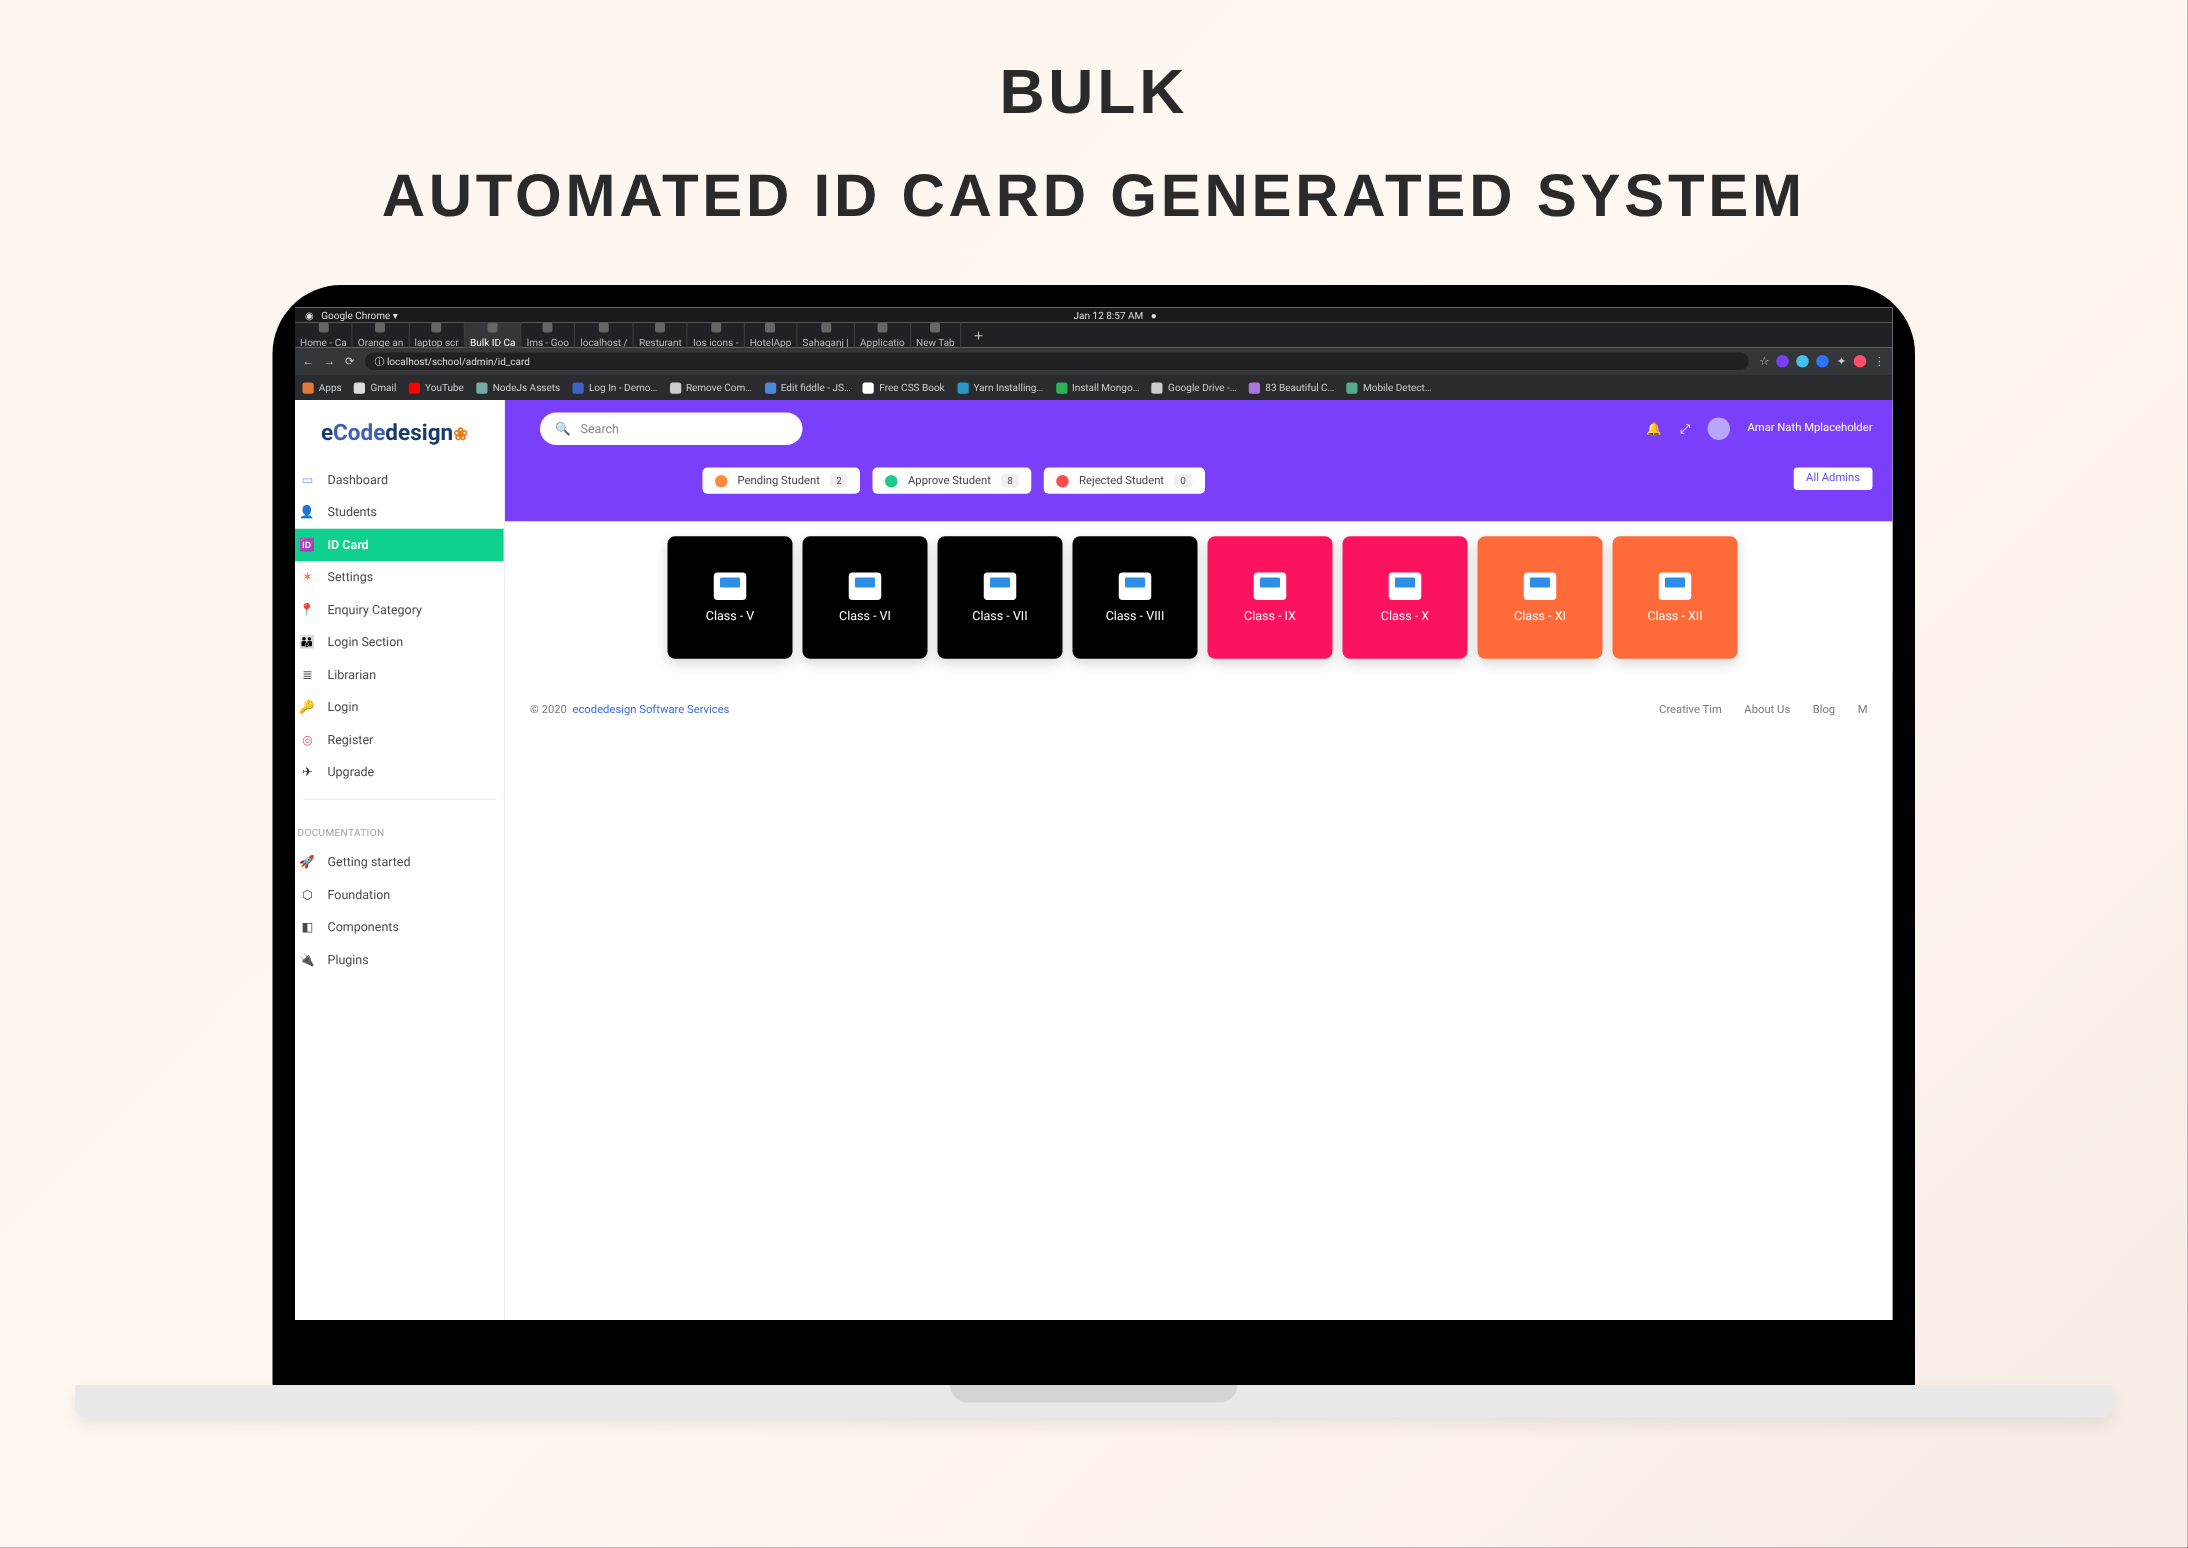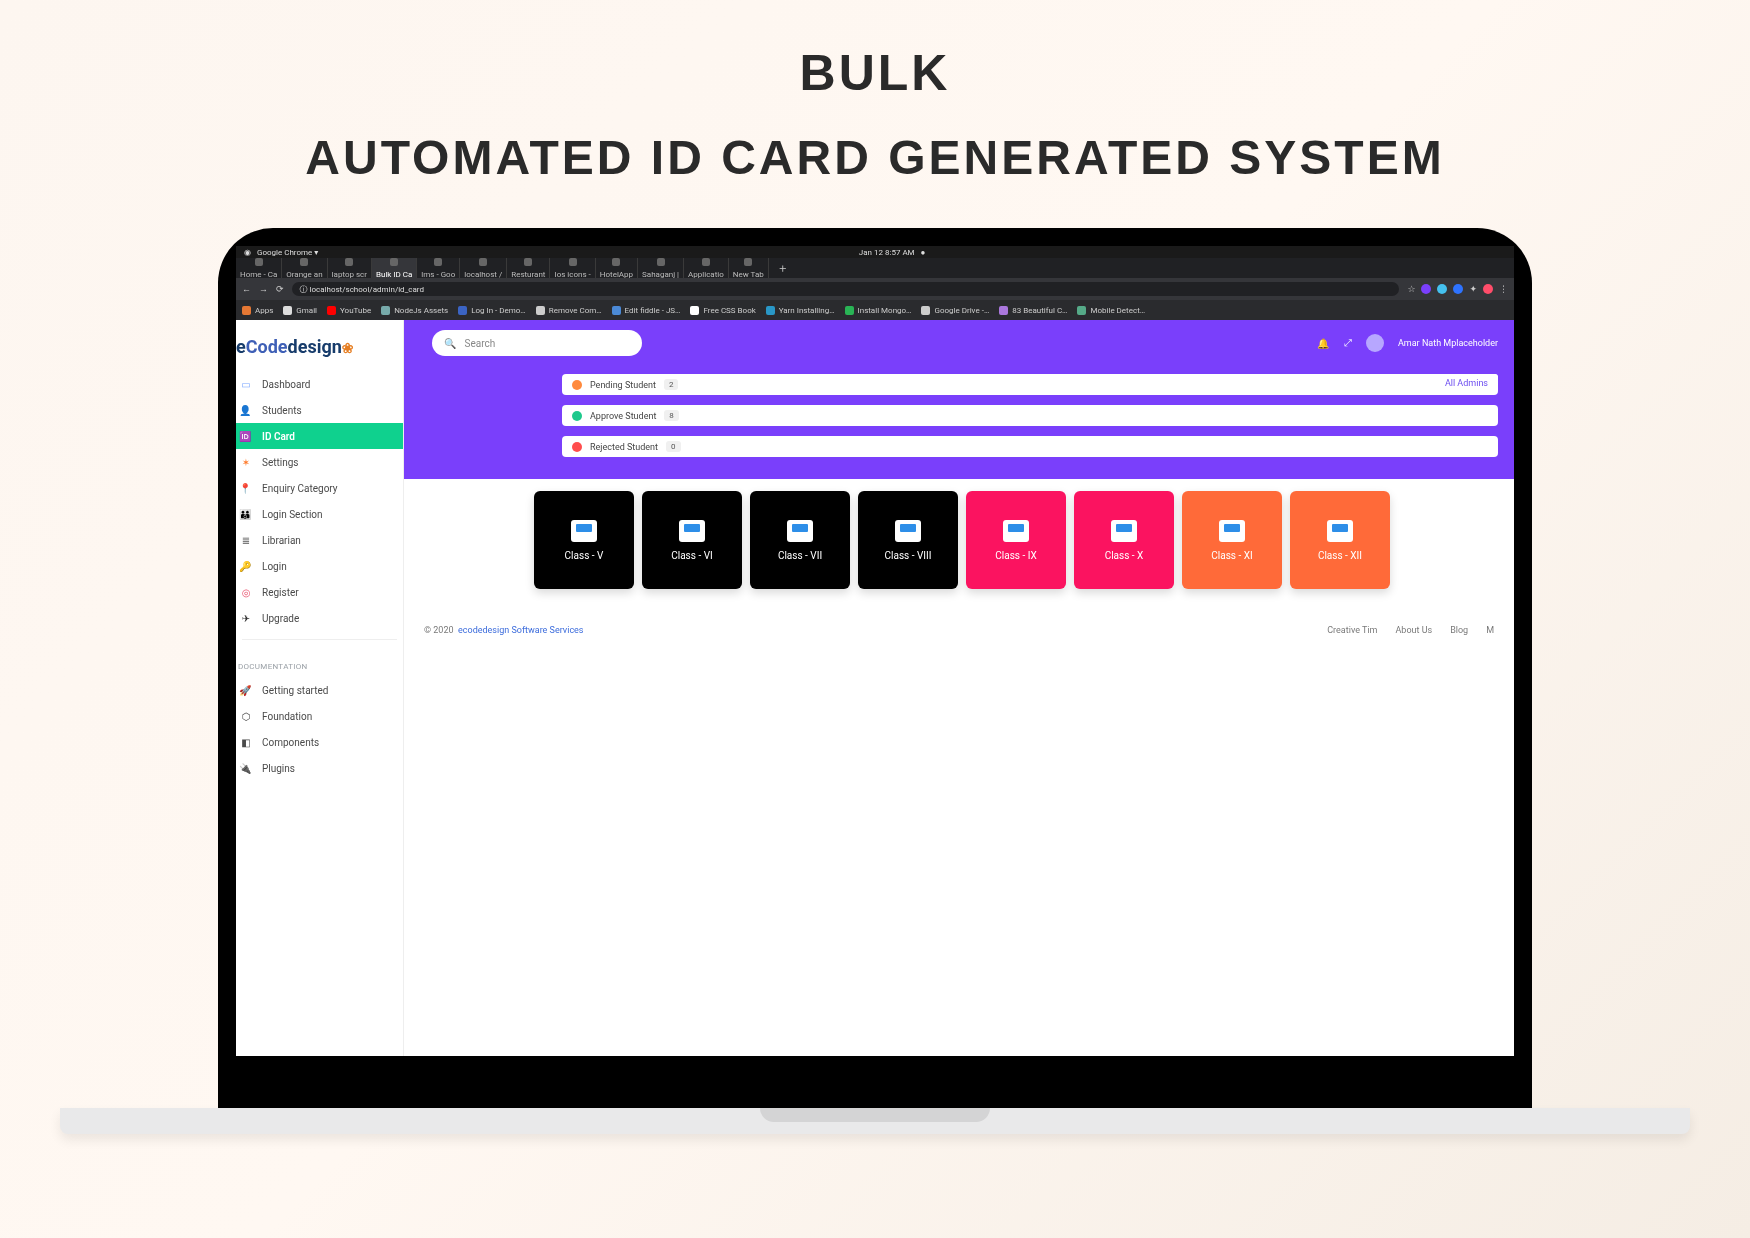--- a/index.html
+++ b/index.html
@@ -155,20 +155,21 @@
   width: 168px;
   background:#fff;
   border-right:1px solid #eee;
   overflow:hidden;
 }
 .logo {
   padding: 16px 8px 14px 0;
   font-size: 18px;
   font-weight: 700;
   color:#173c6b;
+  text-align:center;
 }
 .logo .accent { color:#3e5fb6; }
 .logo .leaf { color:#e67e22; font-size:14px; }
 .nav-item {
   display:flex;
   align-items:center;
   gap:10px;
   padding: 7px 8px 7px 4px;
   font-size:10px;
   color:#4a4a4a;
@@ -533,21 +534,21 @@
               <span>🔔</span>
               <span>⤢</span>
               <div class="avatar"></div>
               <div class="user-col">
                 <span>Amar Nath M</span>
                 <span>placeholder</span>
               </div>
             </div>
           </div>
           <div class="all-admins">All Admins</div>
-          <div class="status-row" id="status-row" style="margin-left:130px;flex-direction:column;">
+          <div class="status-row" id="status-row" style="margin-left:130px;">
               <div class="status-pill">
                 <span class="sico" style="background:#ff8a3d"></span>
                 <span>Pending Student</span>
                 <span class="badge">2</span>
               </div>
               <div class="status-pill">
                 <span class="sico" style="background:#1ec98c"></span>
                 <span>Approve Student</span>
                 <span class="badge">8</span>
               </div>

